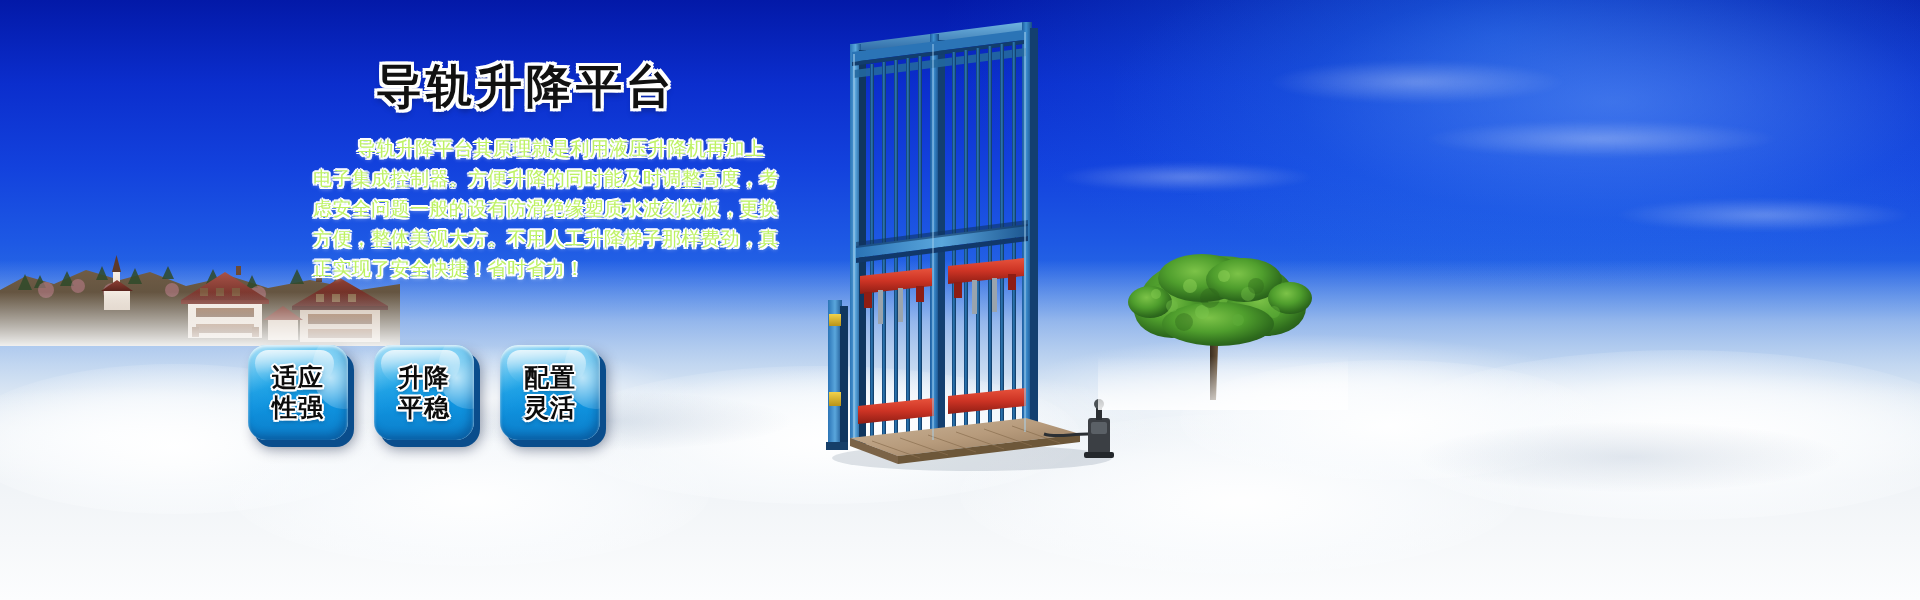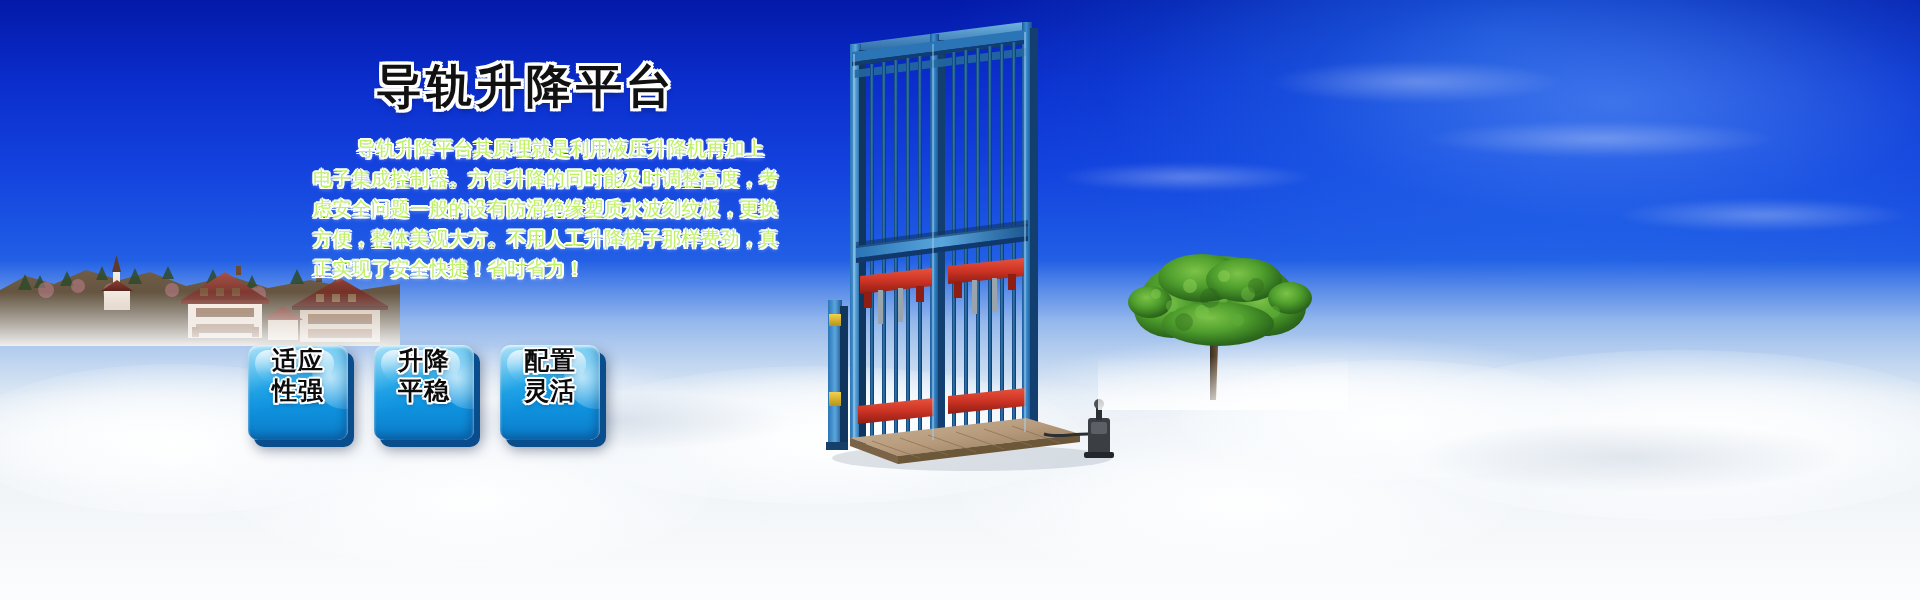--- a/index.html
+++ b/index.html
@@ -68,31 +68,31 @@
       -1.5px -1.5px 0 #fff, 1.5px -1.5px 0 #fff, -1.5px 1.5px 0 #fff, 1.5px 1.5px 0 #fff,
       -2px 0 0 #fff, 2px 0 0 #fff, 0 -2px 0 #fff, 0 2px 0 #fff,
       0 2px 4px rgba(255,255,255,.8);
     margin-left: 23px;
   }
   
   .features{
     position:absolute;left:248px;top:345px;display:flex;gap:26px;
   }
   .fbtn{
-    position:relative;width:100px;height:95px;border-radius:10px;
+    position:relative;width:100px;height:95px;border-radius:18px;
     background:
       linear-gradient(160deg, rgba(255,255,255,.62) 0%, rgba(255,255,255,.05) 38%, rgba(255,255,255,0) 56%),
       linear-gradient(#2fb4ee 0%, #17a4e8 34%, #0f93df 64%, #0c7dc9 100%);
     box-shadow:
       inset 0 2px 3px rgba(255,255,255,.75),
       inset -4px -5px 9px rgba(0,10,60,.28),
       6px 7px 0 #0a4d8c,
       7px 9px 14px rgba(0,15,50,.45);
-    display:flex;align-items:flex-start;justify-content:center;
-    overflow:hidden;cursor:pointer;
+    display:flex;align-items:center;justify-content:center;
+    overflow:hidden;cursor:pointer;font-family:Liberation Serif, serif;
   }
   .fbtn::before{
     content:"";position:absolute;left:7px;right:14px;top:5px;height:34px;
     border-radius:14px 14px 22px 22px;
     background:linear-gradient(rgba(255,255,255,.78), rgba(255,255,255,.10) 70%, rgba(255,255,255,0));
     pointer-events:none;
   }
   .fbtn::after{
     content:"";position:absolute;right:-26px;top:-14px;width:62px;height:78px;
     border-radius:50%;

